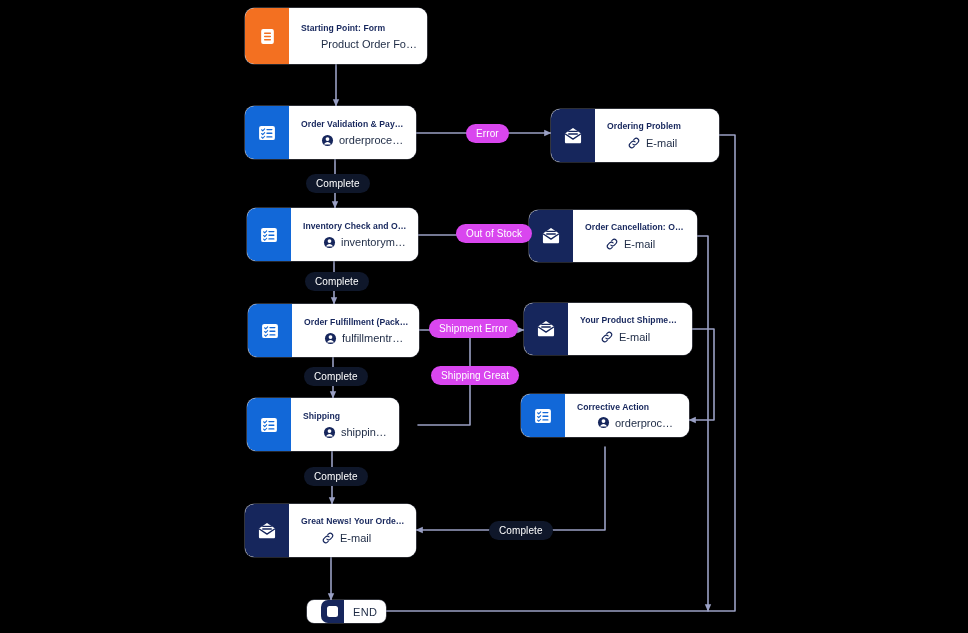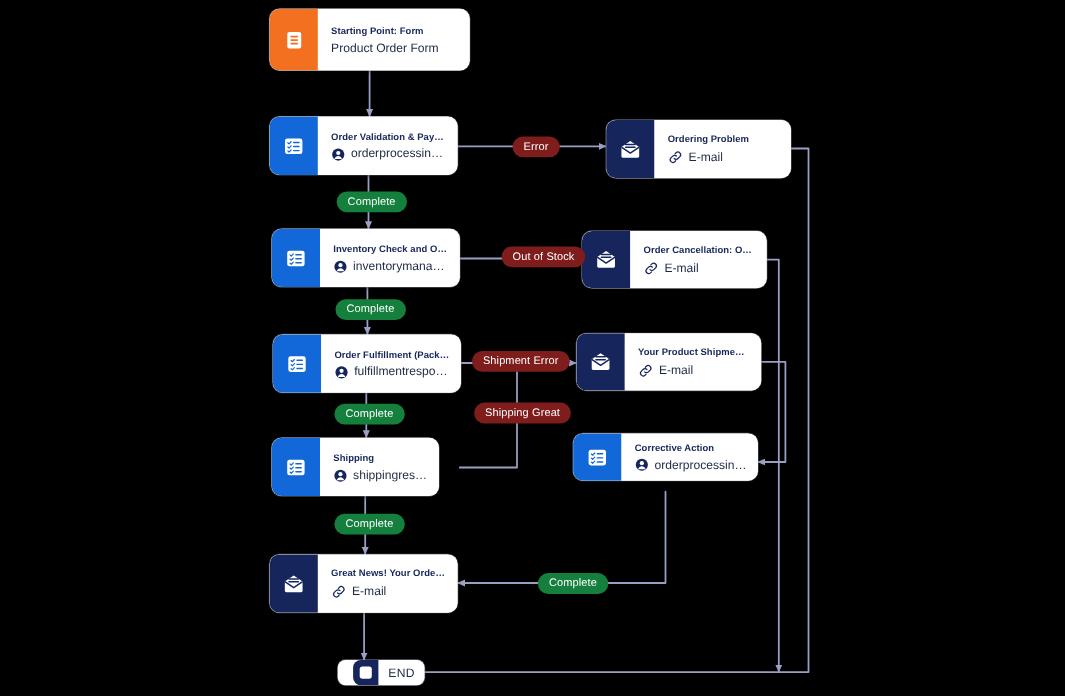--- a/index.html
+++ b/index.html
@@ -68,20 +68,21 @@
     white-space: nowrap;
     overflow: hidden;
     text-overflow: ellipsis;
     letter-spacing: 0.05px;
   }
   .node .sub {
     display: flex;
     align-items: center;
     gap: 5px;
     min-width: 0;
+    margin-left: 20px;
   }
   .node .sub .subtext {
     font-size: 11px;
     color: #1d2a44;
     white-space: nowrap;
     overflow: hidden;
     text-overflow: ellipsis;
   }
   .node .sub svg { flex: 0 0 auto; display: block; }
 
@@ -93,22 +94,22 @@
     justify-content: center;
     height: 19px;
     padding: 0 10px;
     border-radius: 10px;
     font-size: 10px;
     color: #ffffff;
     white-space: nowrap;
     box-sizing: border-box;
     letter-spacing: 0.1px;
   }
-  .pill.blue { background: #15803d; }
-  .pill.red  { background: #7f1d1d; }
+  .pill.blue { background: #0f172a; }
+  .pill.red  { background: #d946ef; }
 
   
   .endnode {
     position: absolute;
     display: flex;
     align-items: stretch;
     border-radius: 7px;
     overflow: hidden;
     background: #ffffff;
     box-shadow: 0 1px 3px rgba(0,0,0,0.35), 0 0 0 0.6px rgba(180,185,210,0.55);

